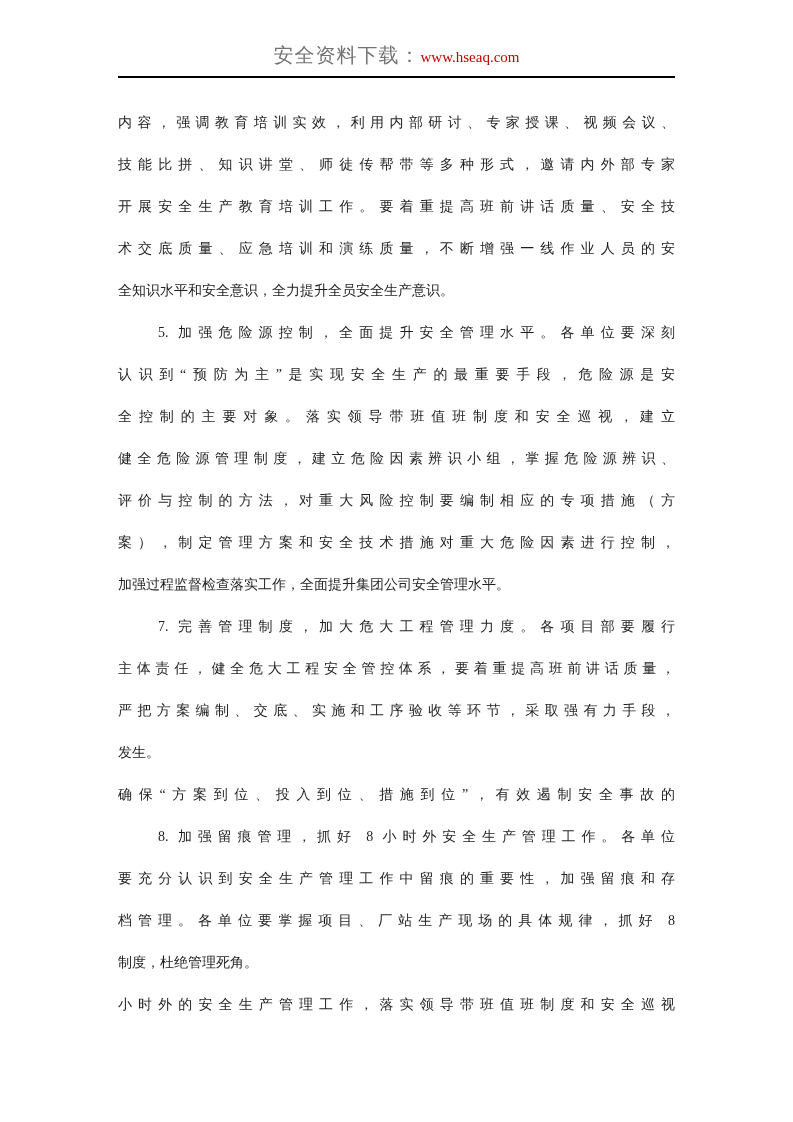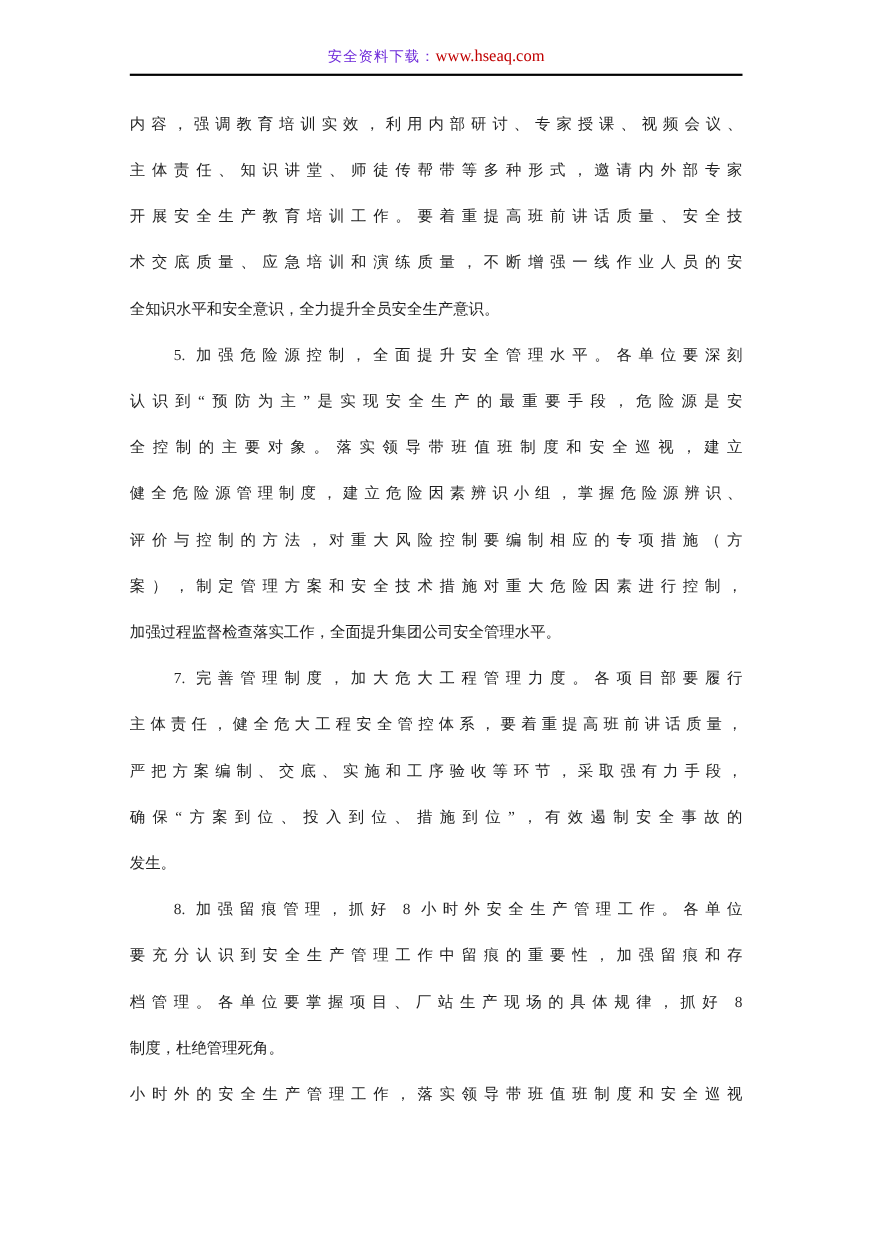--- a/index.html
+++ b/index.html
@@ -18,22 +18,22 @@
     overflow: hidden;
   }
   .doc-header {
     width: 557px;
     margin: 0 auto;
     text-align: center;
     padding-bottom: 7px;
     border-bottom: 2px solid #000000;
   }
   .doc-header .hdr-label {
-    font-size: 13px;
-    color: #6d28d9;
+    font-size: 20px;
+    color: #737373;
     letter-spacing: 1px;
   }
   .doc-header .hdr-url {
     font-size: 15px;
     color: #c00000;
   }
   .doc-body {
     width: 557px;
     margin: 24px auto 0 auto;
     color: #1f1f1f;
@@ -58,40 +58,40 @@
 
 <div class="page">
 
   <div class="doc-header">
     <span class="hdr-label">安全资料下载：</span><span class="hdr-url">www.hseaq.com</span>
   </div>
 
   <div class="doc-body">
       <div class="paragraph">
         <div class="t-line">内容，强调教育培训实效，利用内部研讨、专家授课、视频会议、</div>
-        <div class="t-line">主体责任、知识讲堂、师徒传帮带等多种形式，邀请内外部专家</div>
+        <div class="t-line">技能比拼、知识讲堂、师徒传帮带等多种形式，邀请内外部专家</div>
         <div class="t-line">开展安全生产教育培训工作。要着重提高班前讲话质量、安全技</div>
         <div class="t-line">术交底质量、应急培训和演练质量，不断增强一线作业人员的安</div>
         <div class="t-line para-end">全知识水平和安全意识，全力提升全员安全生产意识。</div>
       </div>
       <div class="paragraph">
         <div class="t-line indent">5. 加强危险源控制，全面提升安全管理水平。各单位要深刻</div>
         <div class="t-line">认识到“预防为主”是实现安全生产的最重要手段，危险源是安</div>
         <div class="t-line">全控制的主要对象。落实领导带班值班制度和安全巡视，建立</div>
         <div class="t-line">健全危险源管理制度，建立危险因素辨识小组，掌握危险源辨识、</div>
         <div class="t-line">评价与控制的方法，对重大风险控制要编制相应的专项措施（方</div>
         <div class="t-line">案），制定管理方案和安全技术措施对重大危险因素进行控制，</div>
         <div class="t-line para-end">加强过程监督检查落实工作，全面提升集团公司安全管理水平。</div>
       </div>
       <div class="paragraph">
         <div class="t-line indent">7. 完善管理制度，加大危大工程管理力度。各项目部要履行</div>
         <div class="t-line">主体责任，健全危大工程安全管控体系，要着重提高班前讲话质量，</div>
         <div class="t-line">严把方案编制、交底、实施和工序验收等环节，采取强有力手段，</div>
+        <div class="t-line para-end">发生。</div>
         <div class="t-line">确保“方案到位、投入到位、措施到位”，有效遏制安全事故的</div>
-        <div class="t-line para-end">发生。</div>
       </div>
       <div class="paragraph">
         <div class="t-line indent">8. 加强留痕管理，抓好 8 小时外安全生产管理工作。各单位</div>
         <div class="t-line">要充分认识到安全生产管理工作中留痕的重要性，加强留痕和存</div>
         <div class="t-line">档管理。各单位要掌握项目、厂站生产现场的具体规律，抓好 8</div>
         <div class="t-line para-end">制度，杜绝管理死角。</div>
         <div class="t-line">小时外的安全生产管理工作，落实领导带班值班制度和安全巡视</div>
       </div>
     </div>
 

